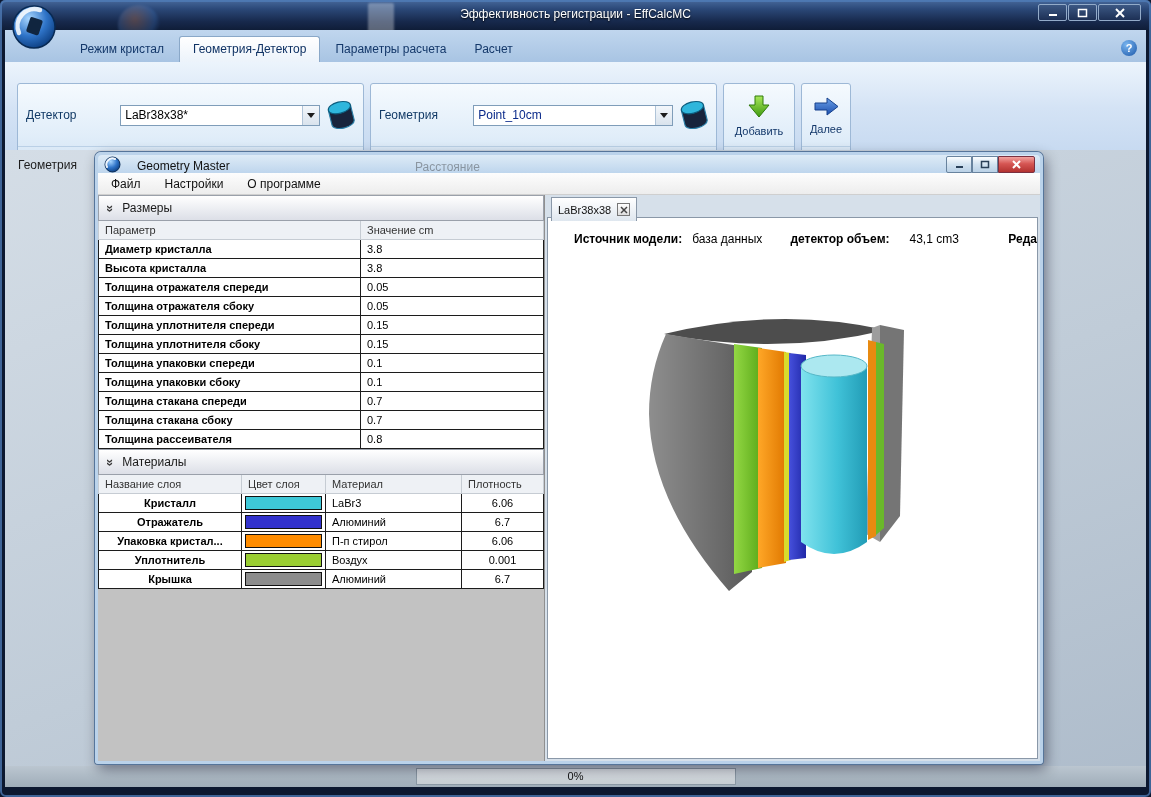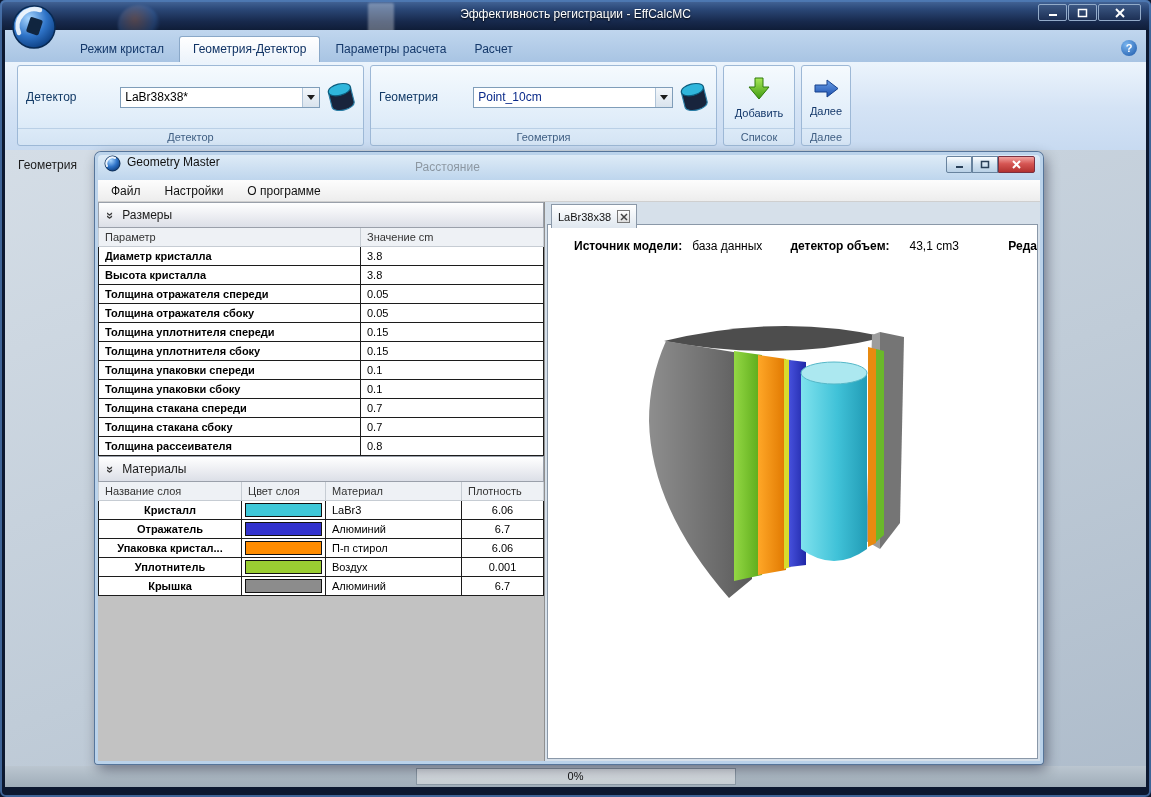--- a/index.html
+++ b/index.html
@@ -37,21 +37,21 @@
     border-radius:3px 3px 0 0; margin-right:2px; }
   .rtab.active { background:linear-gradient(#ffffff,#ecf3fb); border:1px solid #8aa8c8; border-bottom:none;
     color:#0f3264; height:26px; line-height:25px; }
   .help { position:absolute; right:14px; top:40px; width:16px; height:16px; border-radius:50%;
     background:radial-gradient(circle at 35% 30%, #7ab6f0, #1a56a8); color:#fff; font-size:11px;
     font-weight:bold; text-align:center; line-height:16px; z-index:4; }
 
   
   .ribbon { position:absolute; top:62px; left:5px; right:5px; height:104px;
     background:linear-gradient(#ecf4fc,#d4e3f5 45%,#c3d7ef);
-    border-bottom:1px solid #8fb0d4; display:flex; gap:6px; padding:3px 0 3px 12px; }
+    border-bottom:1px solid #8fb0d4; display:flex; gap:6px; padding:21px 0 3px 12px; }
   .rgroup { border:1px solid #9db8d6; border-radius:3px;
     background:linear-gradient(#f5fafe,#e0edf9 68%,#d4e4f4);
     display:flex; flex-direction:column; height:81px; }
   .rgroup .gcontent { flex:1; display:flex; align-items:center; padding:0 8px; gap:7px; }
   .rgroup .caption { height:17px; line-height:16px; text-align:center; font-size:11px;
     color:#3f5e82; border-top:1px solid #bad0e6; }
   .rgroup.small .gcontent { flex-direction:column; justify-content:center; gap:6px; padding:2px 4px; }
   .btnlabel { font-size:11px; color:#14386a; white-space:nowrap; }
   .fieldlabel { font-size:12px; color:#123a66; width:92px; }
   .combo { width:210px; height:21px; border:1px solid #7f9db9; background:#fff; display:flex; align-items:center; }
@@ -67,21 +67,21 @@
   .statusbar { position:absolute; left:0; right:0; bottom:0; height:21px;
     background:linear-gradient(#bbc6d0,#9fadb9); display:flex; align-items:center; justify-content:center; }
   .progress { width:320px; height:17px; background:linear-gradient(#dfe4e8,#c7ced4);
     border:1px solid #8a98a4; text-align:center; font-size:11px; line-height:15px; color:#111; }
 
   
   .dialog { position:absolute; left:90px; top:2px; width:948px; height:612px;
     border-radius:6px 6px 3px 3px; background:rgba(186,211,236,.92); padding:3px;
     box-shadow:0 0 0 1px #56759a, 3px 5px 14px rgba(0,0,25,.45);
     display:flex; flex-direction:column; z-index:10; }
-  .dlg-titlebar { height:25px; display:flex; align-items:flex-start; gap:6px; padding:0 6px; position:relative;
+  .dlg-titlebar { height:18px; display:flex; align-items:flex-end; gap:16px; padding:0 6px; position:relative;
     background:linear-gradient(rgba(240,248,253,.65), rgba(195,218,240,.35)); border-radius:4px 4px 0 0; }
   .dlg-title { font-size:12px; color:#111; }
   .ghost-text { position:absolute; left:317px; top:5px; font-size:12px; color:rgba(40,40,40,.4); }
   .dlg-btns { position:absolute; right:5px; top:1px; display:flex; }
   .dlg-btn { width:26px; height:17px; display:flex; align-items:center; justify-content:center;
     background:linear-gradient(#fcfeff,#d2e2f0 50%,#bad1e6); border:1px solid #68839e; }
   .dlg-btn.bmin { border-radius:2px 0 0 2px; }
   .dlg-btn.bclose { width:37px; border-radius:0 2px 2px 0;
     background:linear-gradient(#f2a3a0,#d65653 45%,#b23230); border-color:#7a3040; }
   .dlg-menubar { height:22px; background:linear-gradient(#fdfdfd,#ededed); border-bottom:1px solid #cfcfcf;

